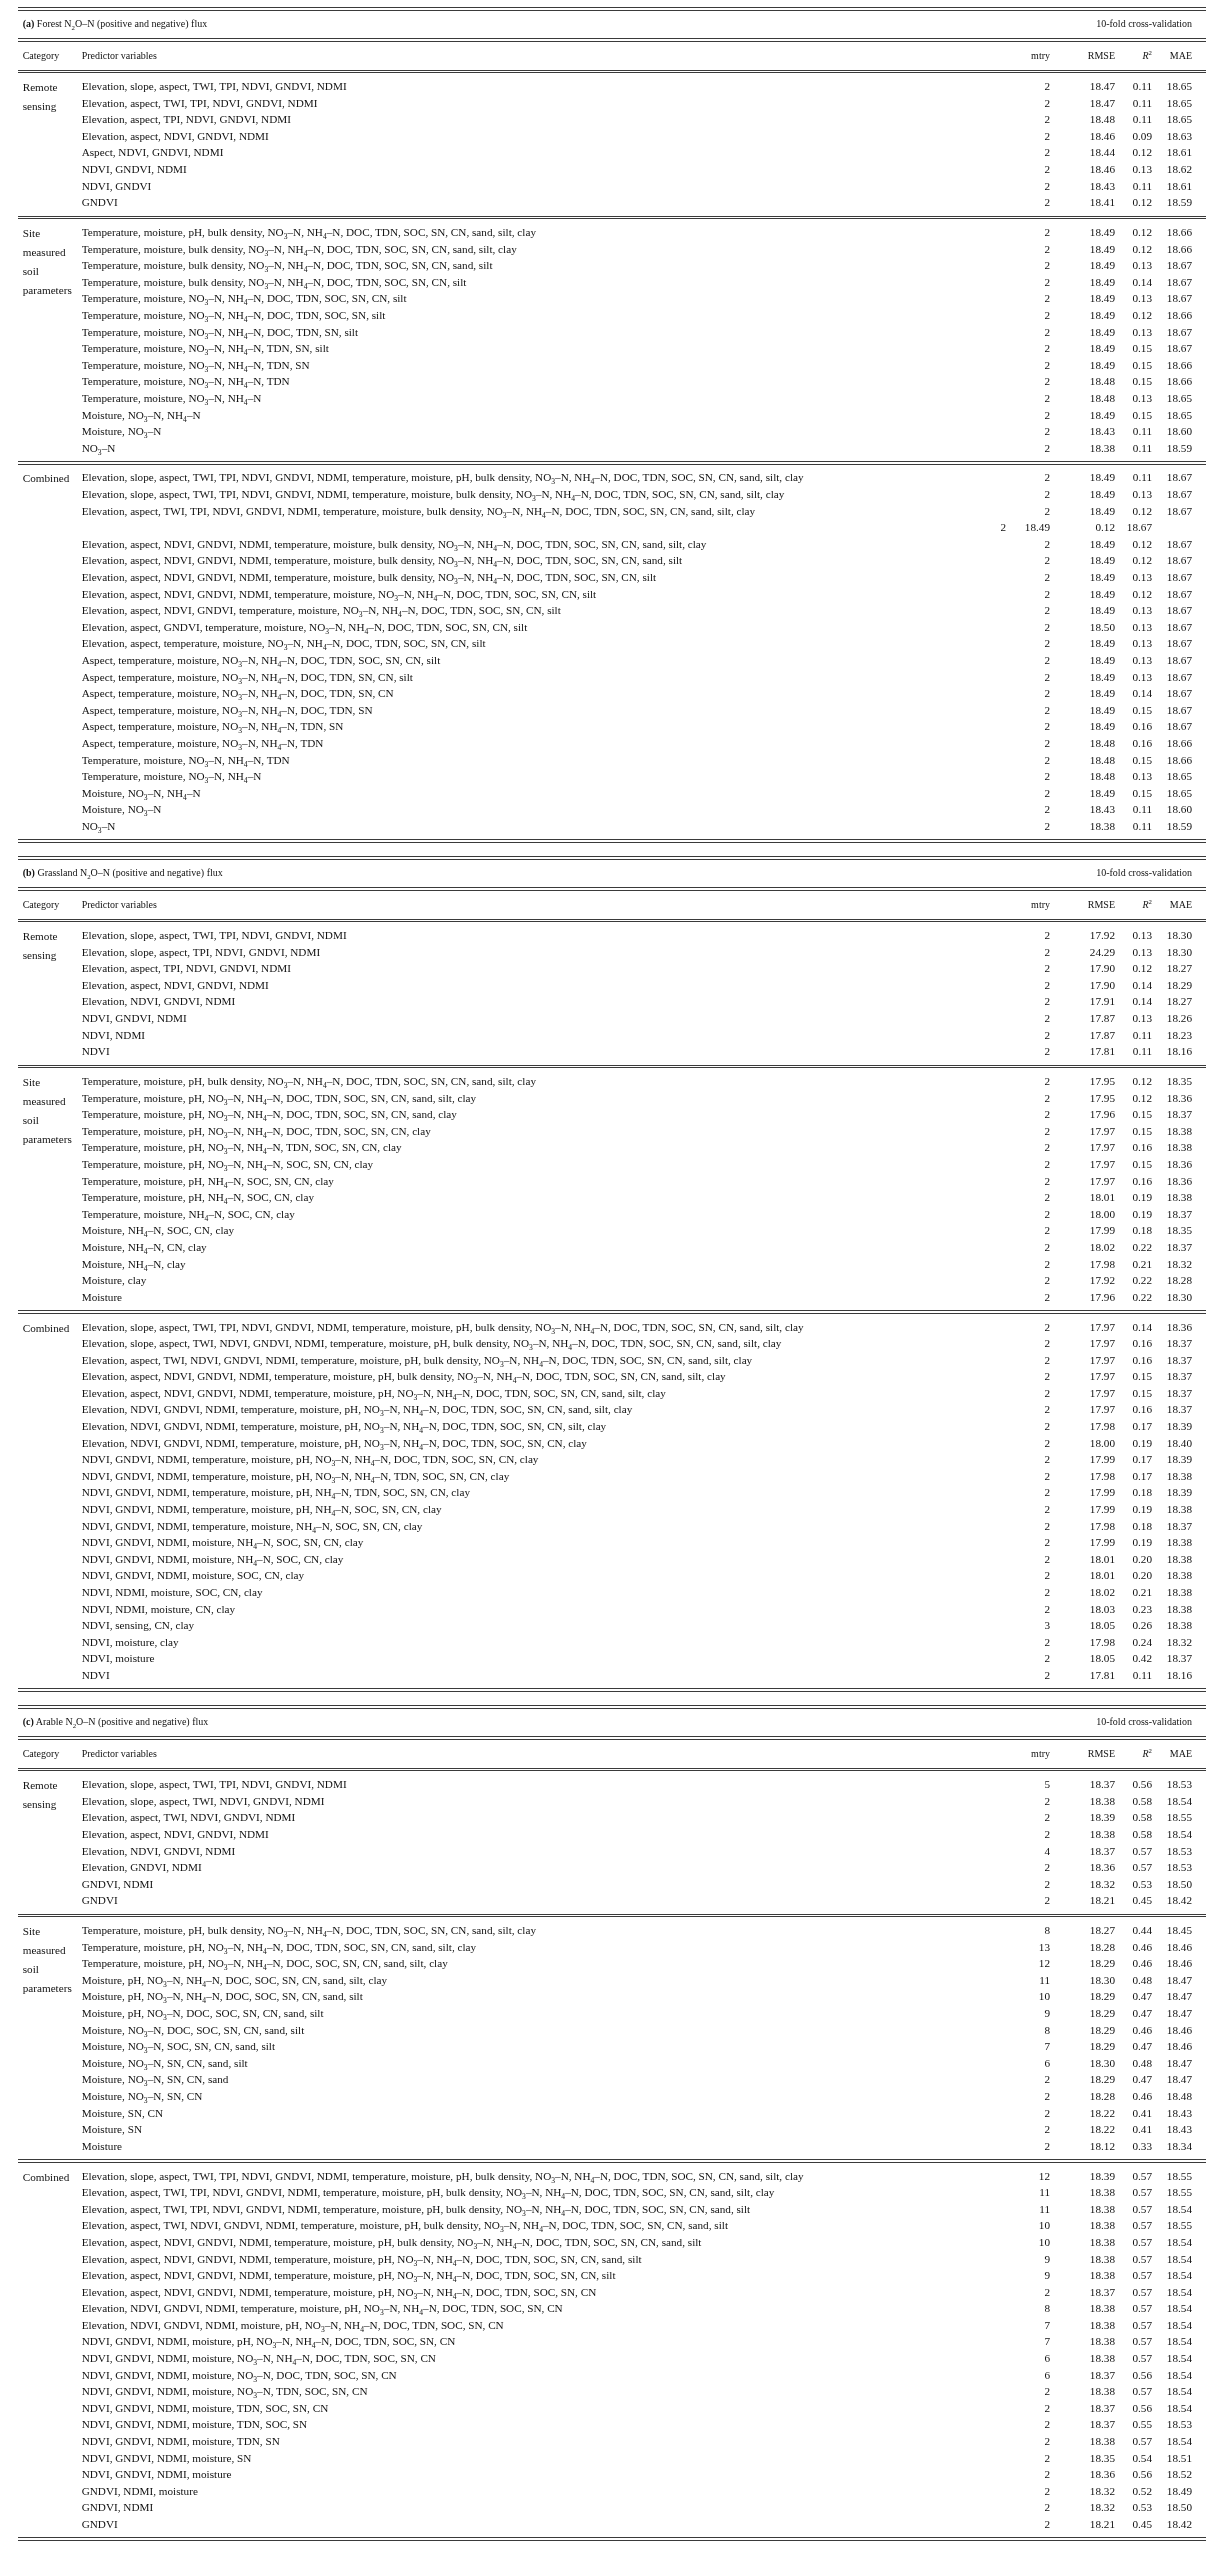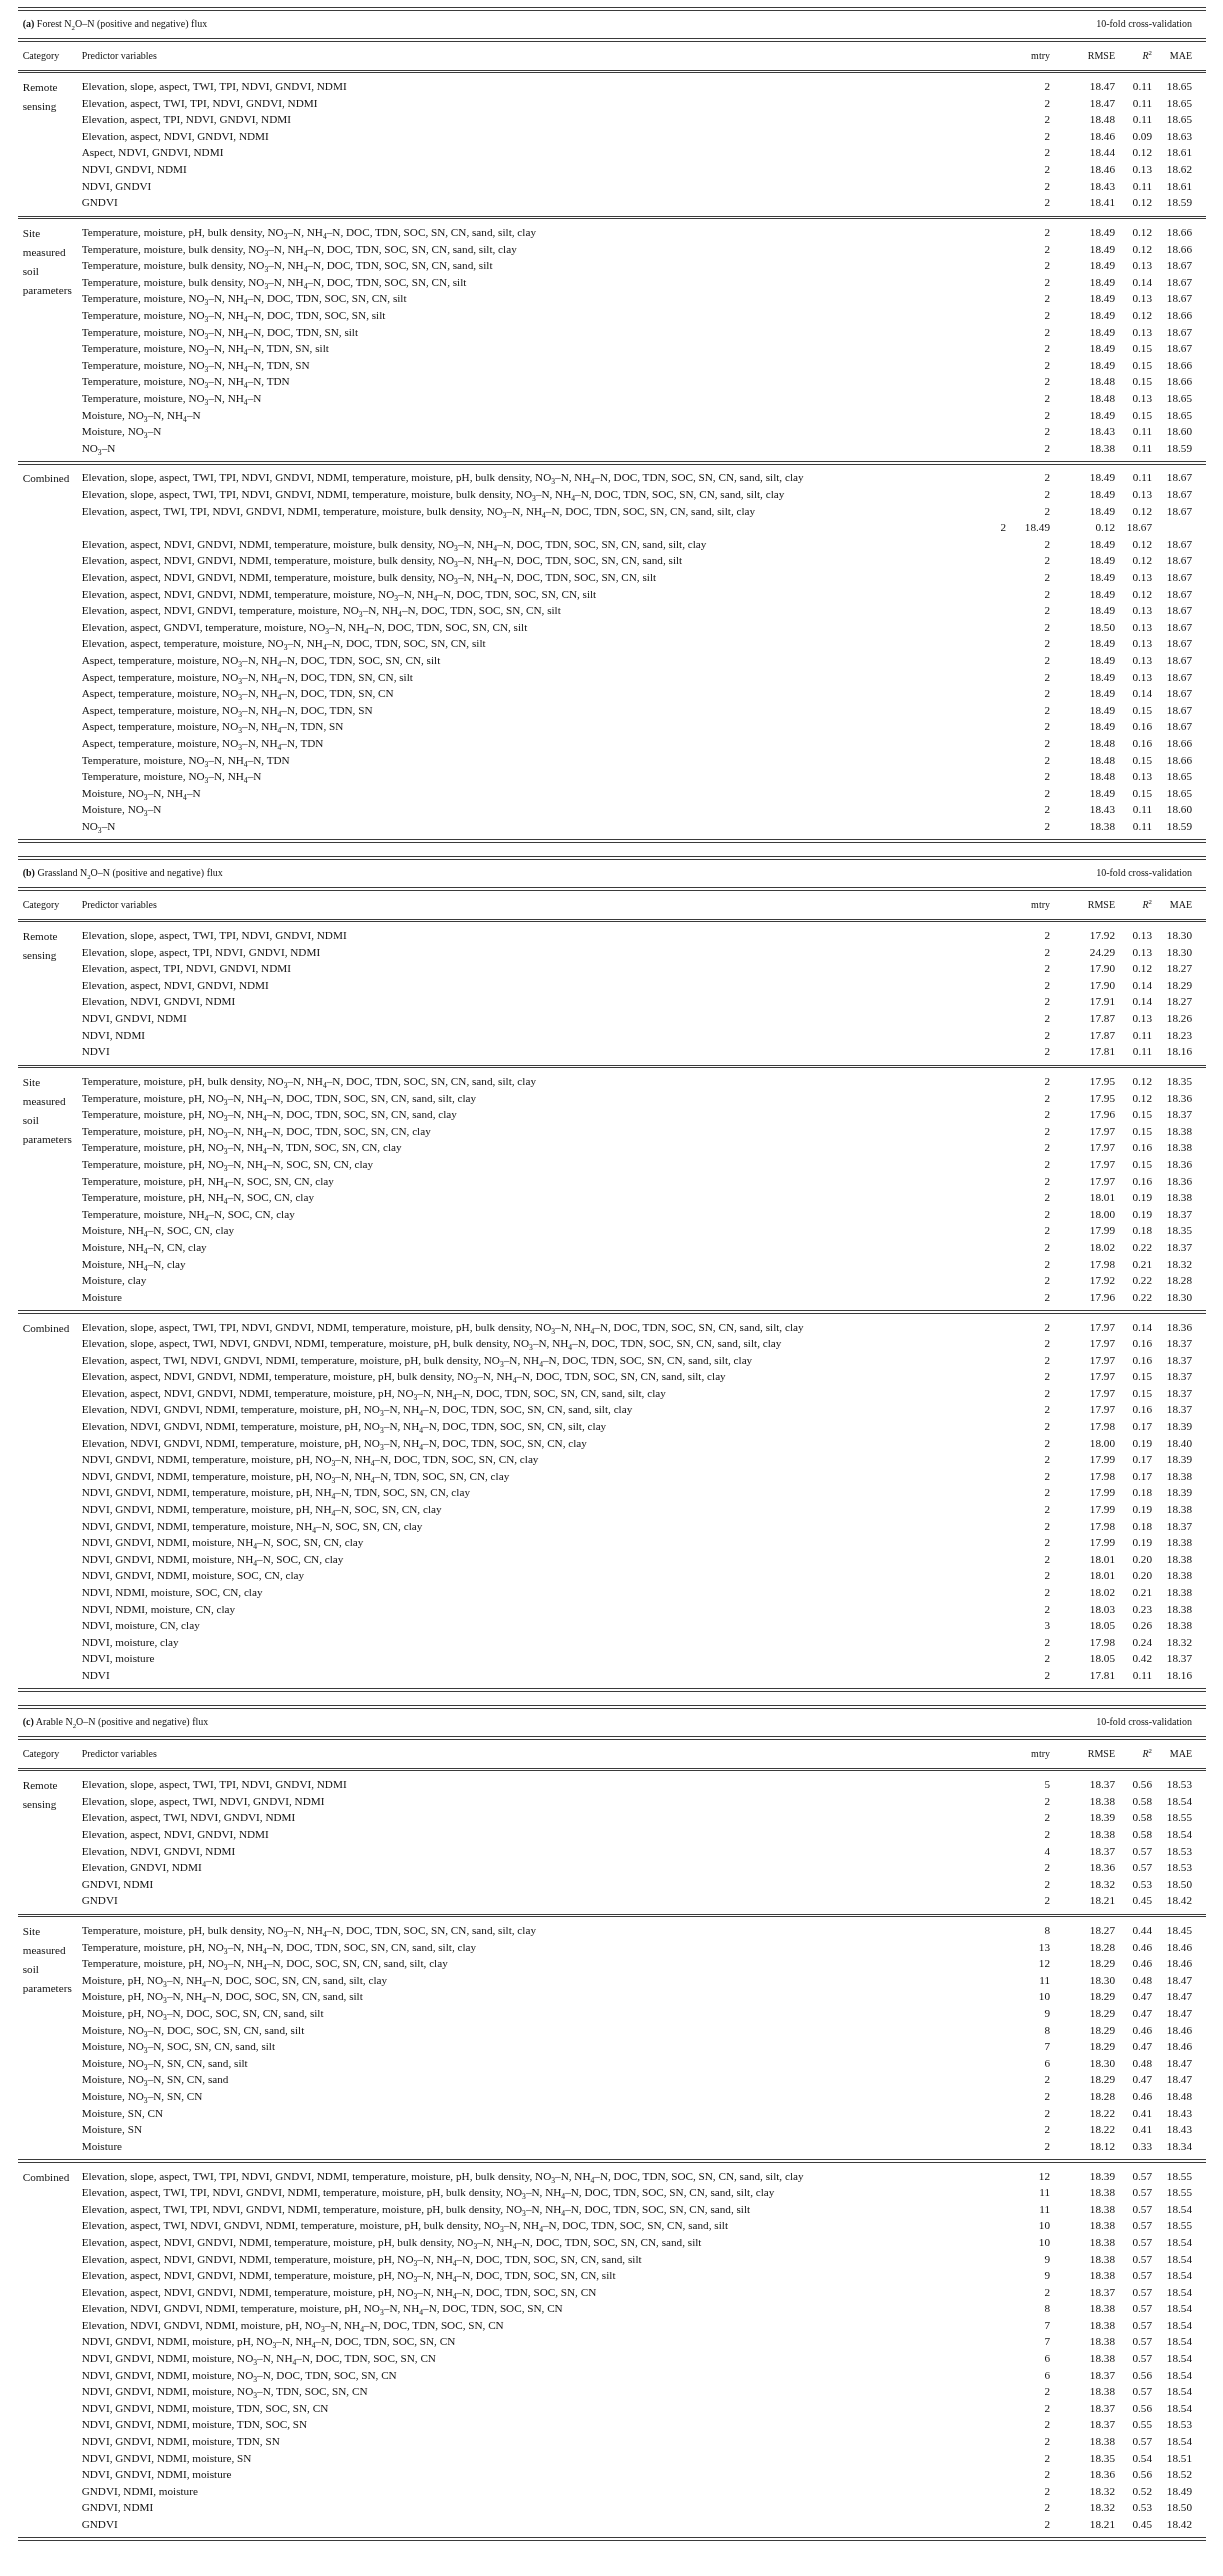--- a/index.html
+++ b/index.html
@@ -707,21 +707,21 @@
             <div class="c n">18.38</div>
           </div>
           <div class="drow">
             <div class="c pred">NDVI, NDMI, moisture, CN, clay</div>
             <div class="c n">2</div>
             <div class="c n">18.03</div>
             <div class="c n">0.23</div>
             <div class="c n">18.38</div>
           </div>
           <div class="drow">
-            <div class="c pred">NDVI, moisture, CN, clay</div>
+            <div class="c pred">NDVI, sensing, CN, clay</div>
             <div class="c n">3</div>
             <div class="c n">18.05</div>
             <div class="c n">0.26</div>
             <div class="c n">18.38</div>
           </div>
           <div class="drow">
             <div class="c pred">NDVI, moisture, clay</div>
             <div class="c n">2</div>
             <div class="c n">17.98</div>
             <div class="c n">0.24</div>

